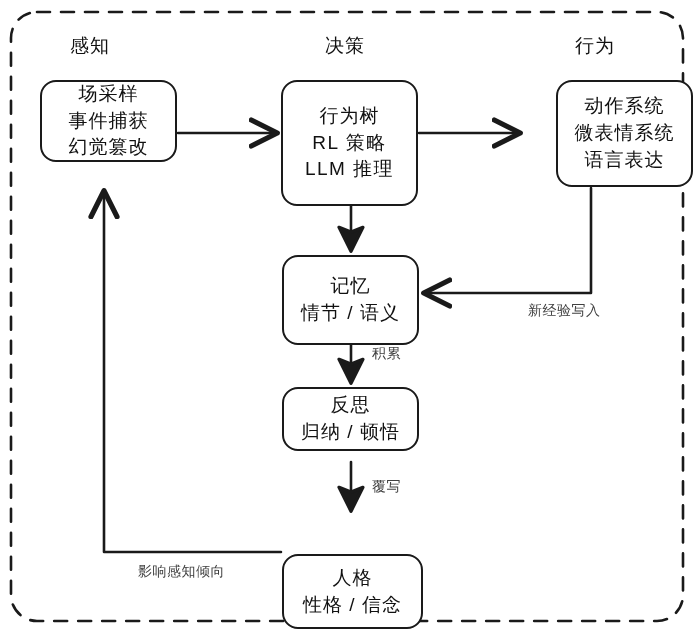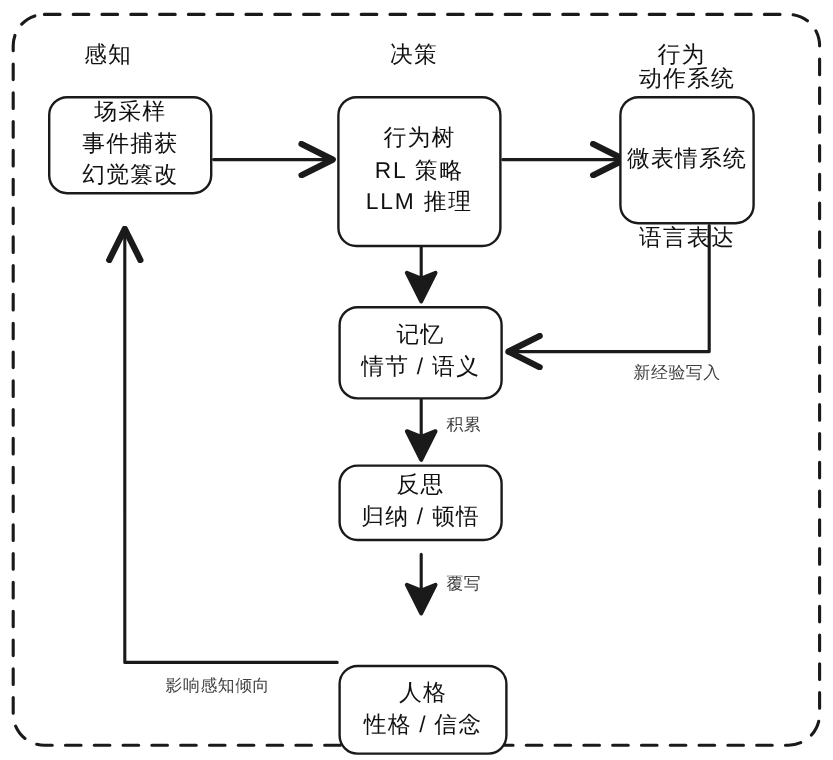--- a/index.html
+++ b/index.html
@@ -93,43 +93,43 @@
 
     <path d="M 281 552 L 104 552 L 104 192" fill="none" stroke="#1a1a1a" stroke-width="2.6" stroke-linecap="round" stroke-linejoin="round" marker-end="url(#arrowOpen)"></path>
   </svg>
 
   <div class="col-header" style="left:90px; top:33px;">
     <span>感知</span>
   </div>
   <div class="col-header" style="left:345px; top:33px;">
     <span>决策</span>
   </div>
-  <div class="col-header" style="left:568px; top:33px;">
+  <div class="col-header" style="left:595px; top:33px;">
     <span>行为</span>
   </div>
 
   <div class="node" style="left:40px; top:80px; width:137px; height:82px;">
     <div class="line">场采样</div>
     <div class="line">事件捕获</div>
     <div class="line">幻觉篡改</div>
   </div>
 
   <div class="node" style="left:281px; top:80px; width:137px; height:126px;">
     <div class="line">行为树</div>
     <div class="line mono-ish">RL 策略</div>
     <div class="line mono-ish">LLM 推理</div>
   </div>
 
-  <div class="node" style="left:516px; top:80px; width:113px; height:107px;gap:39px;">
+  <div class="node" style="left:556px; top:80px; width:137px; height:107px;">
     <div class="line">动作系统</div>
     <div class="line">微表情系统</div>
     <div class="line">语言表达</div>
   </div>
 
-  <div class="node" style="left:282px; top:255px; width:137px; height:78px;">
+  <div class="node" style="left:282px; top:255px; width:137px; height:90px;">
     <div class="line">记忆</div>
     <div class="line">情节 / 语义</div>
   </div>
 
   <div class="node" style="left:282px; top:387px; width:137px; height:64px;">
     <div class="line">反思</div>
     <div class="line">归纳 / 顿悟</div>
   </div>
 
   <div class="node" style="left:282px; top:515px; width:141px; height:75px;margin-top:39px;">

